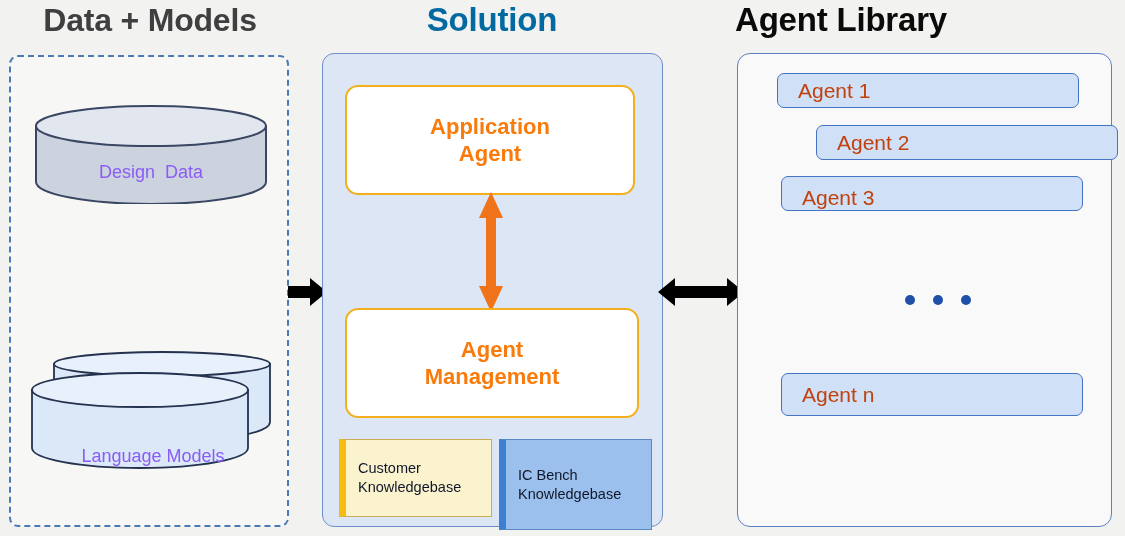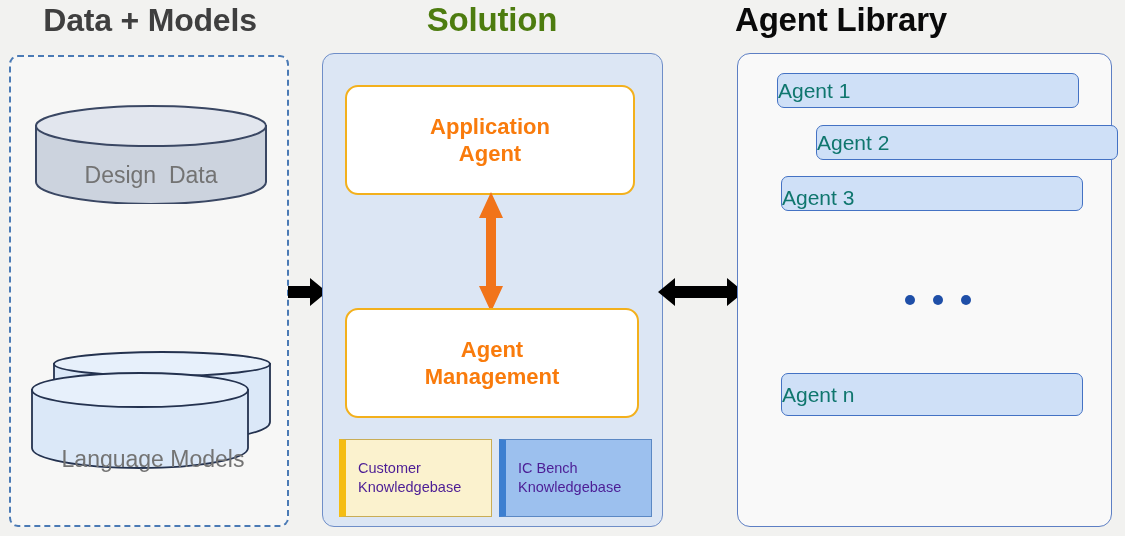--- a/index.html
+++ b/index.html
@@ -25,21 +25,21 @@
   #title-data {
     left: 0; top: 2px; width: 300px;
     text-align: center;
     font-size: 32px;
     color: #3f3f3f;
   }
   #title-solution {
     left: 322px; top: 1px; width: 340px;
     text-align: center;
     font-size: 33px;
-    color: #4d7c0f;
+    color: #0369a1;
   }
   #title-agents {
     left: 735px; top: 1px; width: 390px;
     text-align: left;
     font-size: 33px;
     color: #0a0a0a;
   }
 
   
   #panel-data {
@@ -53,22 +53,22 @@
   }
 
   
   .cylinder {
     position: absolute;
   }
   .cyl-label {
     position: absolute;
     width: 100%;
     text-align: center;
-    font-size: 23px;
-    color: #737373;
+    font-size: 18px;
+    color: #8b5cf6;
     white-space: pre;
   }
   #cyl-design { left: 34px; top: 104px; width: 234px; height: 100px; }
   #cyl-design .cyl-label { top: 58px; }
   #cyl-language { left: 30px; top: 350px; width: 246px; height: 122px; }
   #cyl-language .cyl-label { top: 96px; }
 
   
   #panel-solution {
     position: absolute;
@@ -103,33 +103,33 @@
     left: 470px; top: 192px;
     width: 42px; height: 120px;
   }
 
   
   .kb-box {
     position: absolute;
     box-sizing: border-box;
     font-size: 14.5px;
     line-height: 1.3;
-    color: #4c1d95;
+    color: #0f172a;
     display: flex;
     align-items: center;
     padding-left: 12px;
   }
   #kb-customer {
     left: 339px; top: 439px; width: 153px; height: 78px;
     background: #fbf2ce;
     border: 1px solid #c9ad55;
     border-left: 7px solid #f5bd12;
   }
   #kb-icbench {
-    left: 499px; top: 439px; width: 153px; height: 78px;
+    left: 499px; top: 439px; width: 153px; height: 91px;
     background: #9cc0ee;
     border: 1px solid #5b88c4;
     border-left: 7px solid #3d7fd0;
   }
 
   
   #panel-agents {
     position: absolute;
     left: 737px; top: 53px;
     width: 375px; height: 474px;
@@ -139,22 +139,23 @@
     box-sizing: border-box;
   }
   .agent-item {
     position: absolute;
     background: #cfe0f7;
     border: 1.3px solid #4472c4;
     border-radius: 7px;
     box-sizing: border-box;
     display: flex;
     align-items: center;
+    padding-left: 20px;
     font-size: 21px;
-    color: #0f766e;
+    color: #c2410c;
   }
   #agent-1 { left: 777px; top: 73px;  width: 302px; height: 35px; }
   #agent-2 { left: 777px; top: 125px; width: 302px; height: 35px; margin-left: 39px; }
   #agent-3 { left: 781px; top: 176px; width: 302px; height: 35px; align-items: flex-end; }
   #agent-n { left: 781px; top: 373px; width: 302px; height: 43px; }
 
   #agents-ellipsis {
     position: absolute;
     left: 905px; top: 292px;
     width: 66px; height: 16px;

